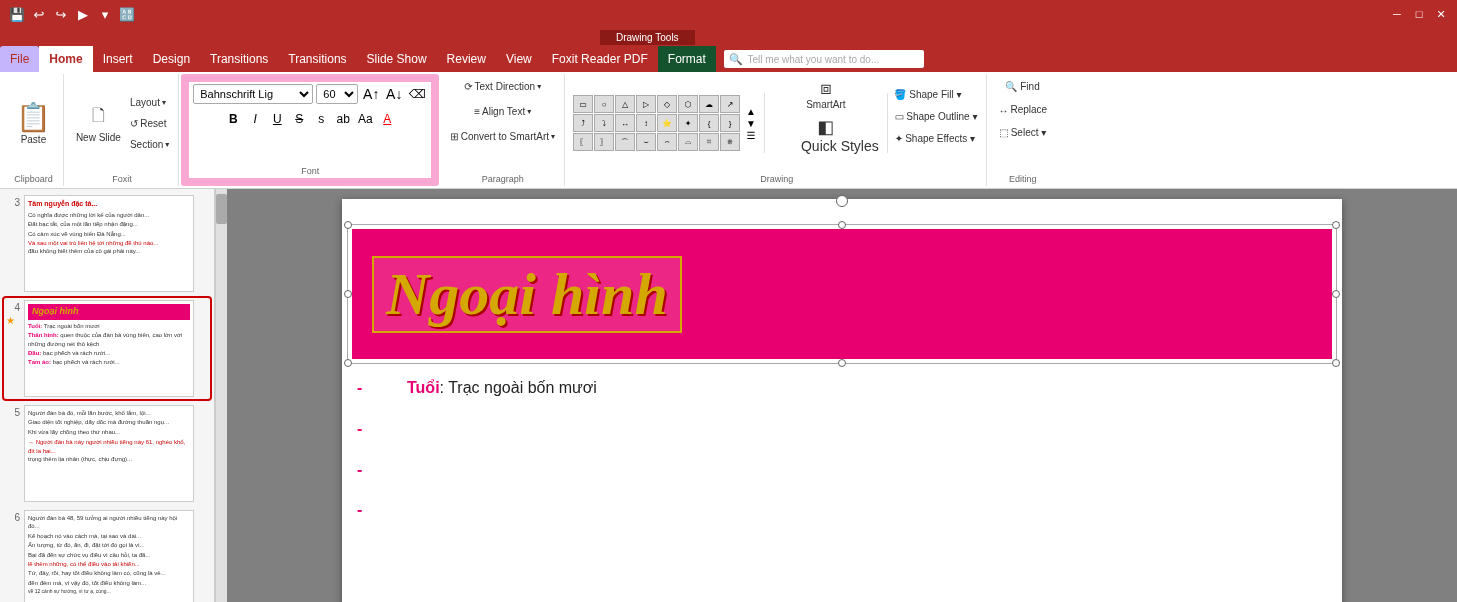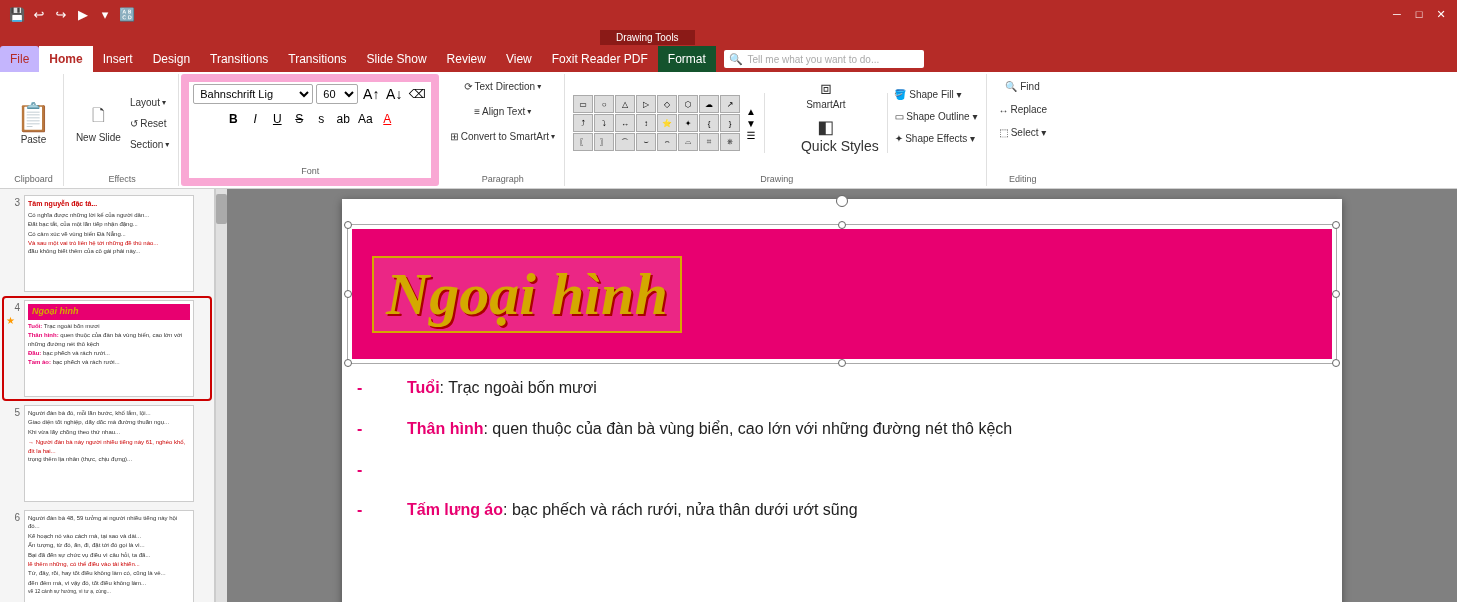--- a/index.html
+++ b/index.html
@@ -390,21 +390,21 @@
         <div class="small-btn">
           <span>↺</span>
           <span>Reset</span>
         </div>
         <div class="small-btn">
           <span>Section</span>
             <span class="dropdown-arrow">▾</span>
         </div>
       </div>
     </div>
-    <div class="ribbon-group-label">Effects</div>
+    <div class="ribbon-group-label">Foxit</div>
   </div>
 
   <div class="ribbon-group font-group-box" style="border:8px solid #f9a8d4; border-radius:3px;">
     <div class="ribbon-group-content" style="flex-direction:column; gap:3px;">
       <div class="font-row">
         <select class="font-select">
           <option>Bahnschrift Lig</option>
         </select>
         <select class="font-size-select">
           <option>60</option>
@@ -632,31 +632,25 @@
 
       <div class="slide-body-text">
         <p>
           <span class="dash">-</span>
           <span>
             <span class="bold-colored">Tuổi</span><span class="normal">: Trạc ngoài bốn mươi</span>
           </span>
         </p>
         <p>
           <span class="dash">-</span>
-          <span>
-            <span class="bold-colored">Thân hình</span><span class="normal">: quen thuộc của đàn bà vùng biển, cao lớn với những đường nét thô kệch</span>
-          </span>
         </p>
         <p>
           <span class="dash">-</span>
         </p>
         <p>
           <span class="dash">-</span>
-          <span>
-            <span class="bold-colored">Tấm lưng áo</span><span class="normal">: bạc phếch và rách rưới, nửa thân dưới ướt sũng</span>
-          </span>
         </p>
       </div>
 
     </div>
   </div>
 
 </div>
 
 </body></html>

